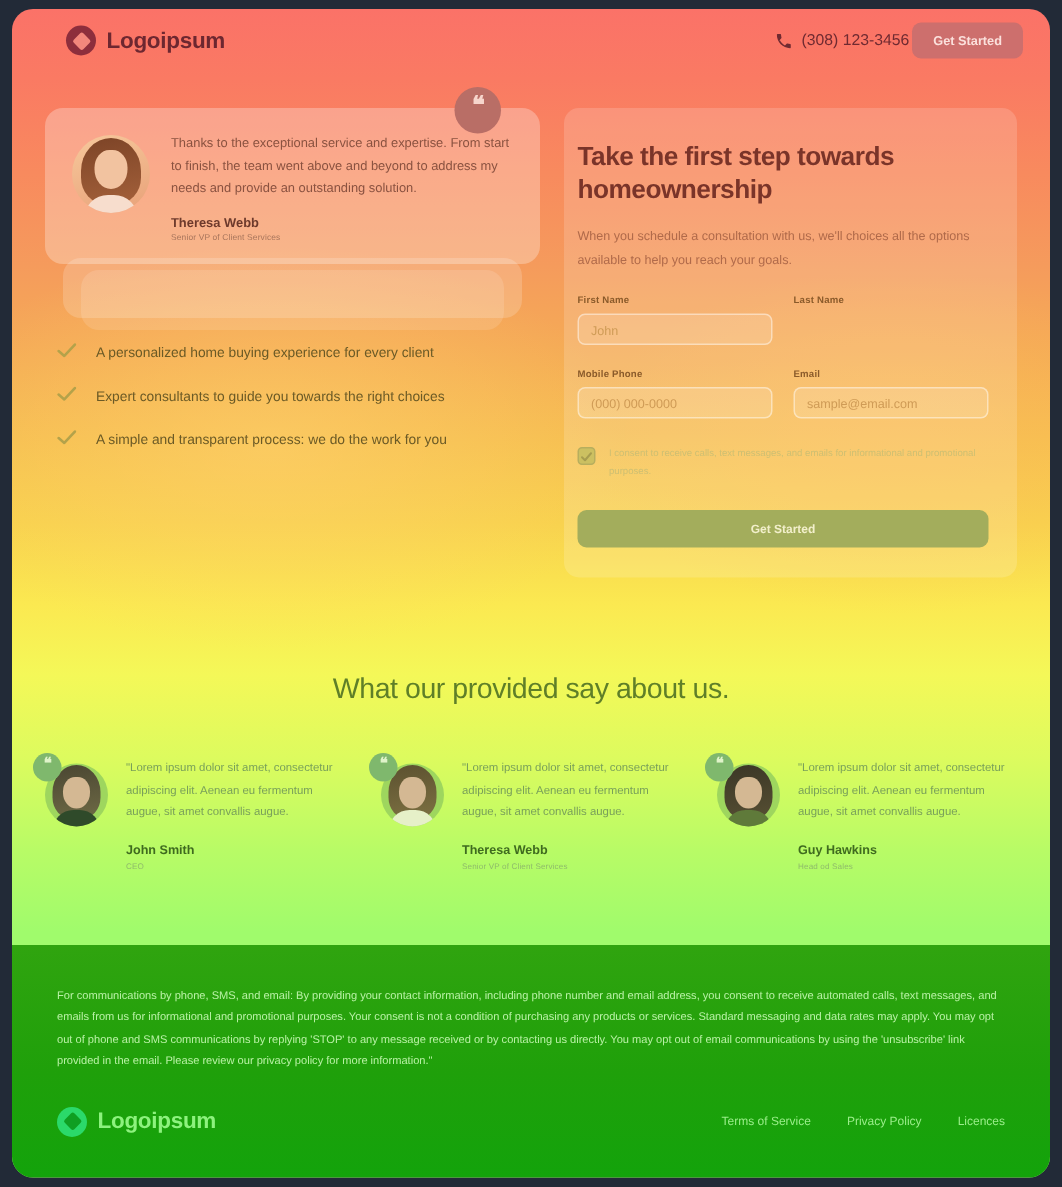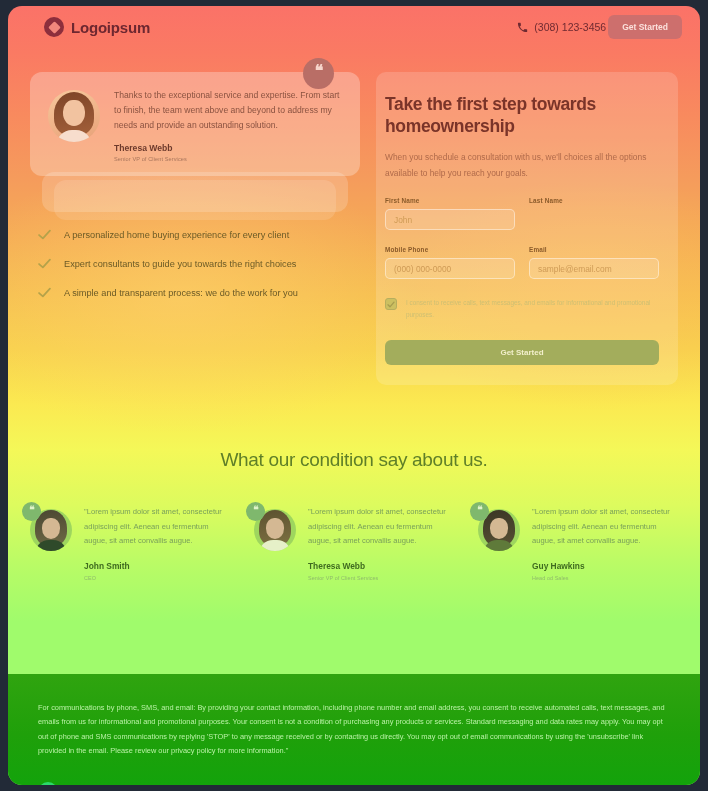--- a/index.html
+++ b/index.html
@@ -206,21 +206,21 @@
   }
   .r-badge span { transform: translateY(-2px); letter-spacing:-.8px;}
   .r-body { flex:1; min-width:0; }
   .r-quote { font-size: 7.6px; line-height: 1.9; color: #79a05a; }
   .r-name { margin-top: 13px; font-size: 8.4px; font-weight: 700; color: #3f6b1f; }
   .r-role { margin-top: 4px; font-size: 5.4px; color: #8fbb6a; letter-spacing:.1px;}
 
   
   .footer {
     position: absolute; left:0; right:0; bottom: 0;
-    height: 111px;
+    height: 155px;
     background: linear-gradient(180deg,#30a40f 0%, #1fa00a 55%, #13a30b 100%);
     padding: 27px 30px 0 30px;
     z-index: 4;
   }
   .footer-legal { font-size: 7.4px; line-height: 1.95; color: #b9f2a6; }
   .footer-bottom { display:flex; align-items:center; margin-top: 23px; }
   .footer-brand { display:flex; align-items:center; gap: 7px; }
   .footer-mark {
     width: 20px; height: 20px; border-radius: 50%;
     background: #2bd96a; position: relative; flex:none;
@@ -343,21 +343,21 @@
           </div>
           <div class="consent-text">I consent to receive calls, text messages, and emails for informational and promotional purposes.</div>
         </div>
 
         <button class="btn-submit">Get Started</button>
       </div>
     </div>
   </div>
 
   <div class="reviews">
-    <div class="reviews-title">What our condition say about us.</div>
+    <div class="reviews-title">What our provided say about us.</div>
     <div class="review-grid">
 
       <div class="review">
         <div class="r-avatar-wrap">
           <div class="r-badge">
               <span>❝</span>
             </div>
           <div class="r-avatar">
             <div class="rhair" style="background:linear-gradient(170deg,#4a4632,#6e6a45)"></div>
             <div class="rface"></div>

